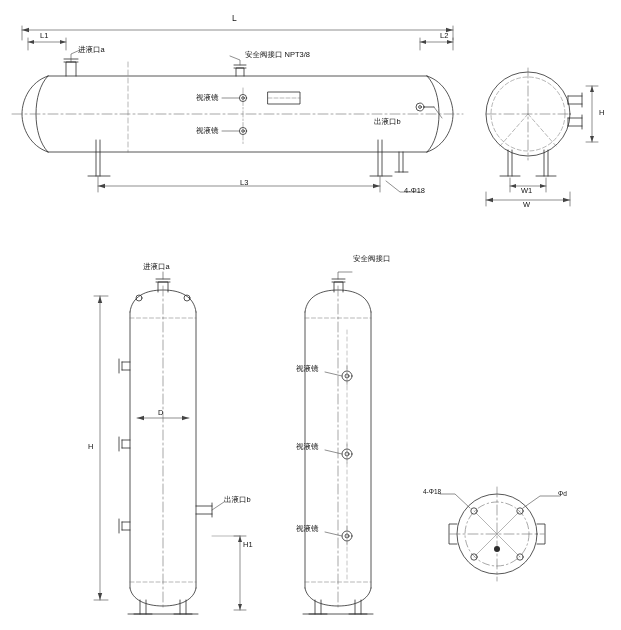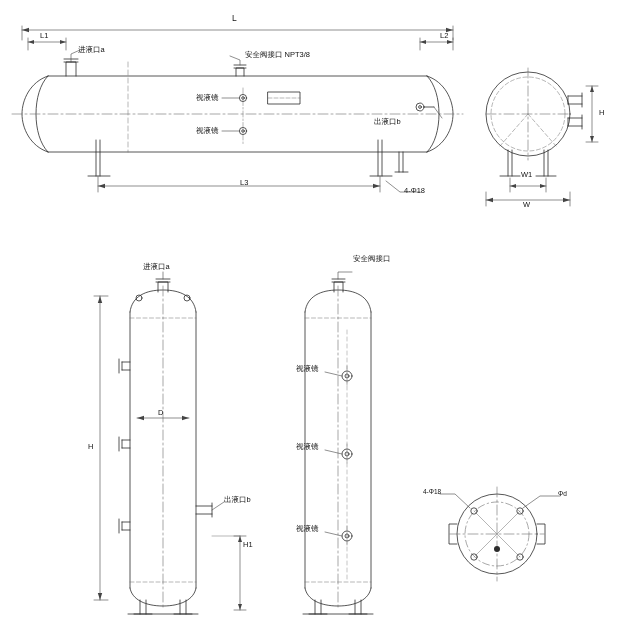--- a/index.html
+++ b/index.html
@@ -221,21 +221,21 @@
 <div class="lbl" style="left:430px;top:31px;margin-left:10px;">L2</div>
 <div class="lbl" style="left:240px;top:178px;">L3</div>
 <div class="lbl" style="left:78px;top:45px;">进液口a</div>
 <div class="lbl" style="left:374px;top:117px;">出液口b</div>
 <div class="lbl" style="left:205px;top:50px;margin-left:40px;">安全阀接口 NPT3/8</div>
 <div class="lbl" style="left:196px;top:93px;">视液镜</div>
 <div class="lbl" style="left:196px;top:126px;">视液镜</div>
 <div class="lbl" style="left:404px;top:186px;">4-Φ18</div>
 
 <div class="lbl" style="left:599px;top:108px;">H</div>
-<div class="lbl" style="left:521px;top:170px;">W1</div>
+<div class="lbl" style="left:521px;top:186px;">W1</div>
 <div class="lbl" style="left:523px;top:200px;">W</div>
 
 <div class="lbl" style="left:143px;top:262px;">进液口a</div>
 <div class="lbl" style="left:224px;top:495px;">出液口b</div>
 <div class="lbl" style="left:158px;top:408px;">D</div>
 <div class="lbl" style="left:88px;top:442px;">H</div>
 <div class="lbl" style="left:243px;top:540px;">H1</div>
 
 <div class="lbl" style="left:353px;top:254px;">安全阀接口</div>
 <div class="lbl" style="left:296px;top:364px;">视液镜</div>

